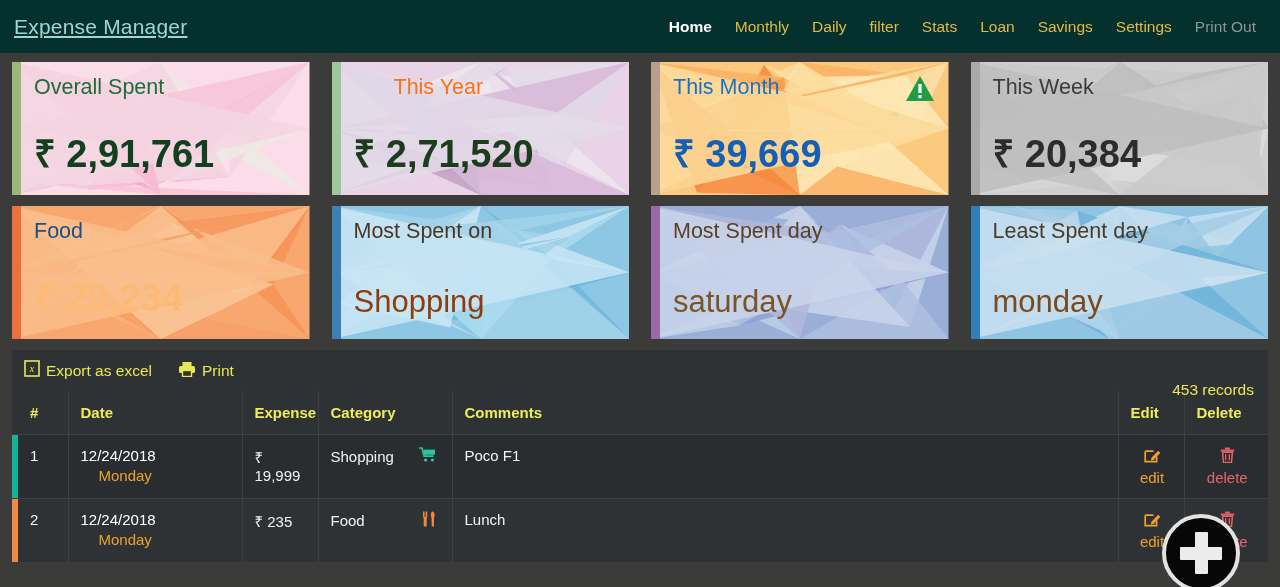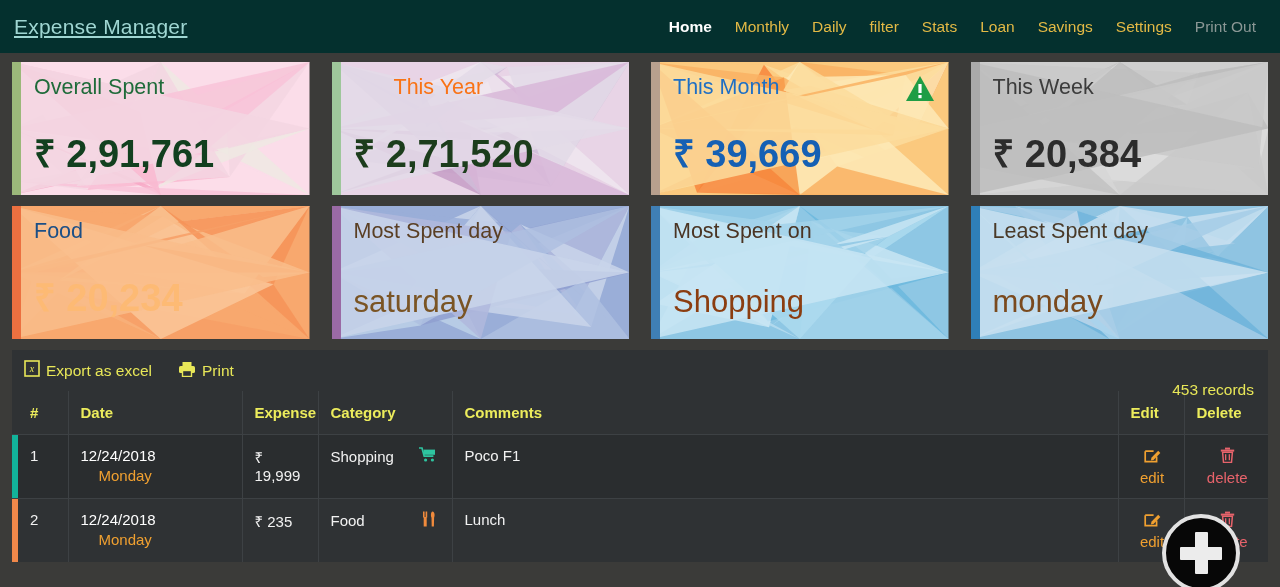--- a/index.html
+++ b/index.html
@@ -336,20 +336,49 @@
           <polygon points="0.0,0.0 150.0,133.0 263.7,78.4" fill="#fac79a" opacity="0.85"></polygon>
           <polygon points="300.0,0.0 0.0,66.5 23.0,66.3" fill="#f79f66" opacity="0.85"></polygon>
           <polygon points="0.0,133.0 300.0,66.5 0.0,0.0" fill="#f9bd8b" opacity="0.85"></polygon>
         </svg></div>
       <div class="edge" style="background: rgb(236, 112, 64);"></div>
       <div class="card-title" style="color: rgb(28, 79, 134);">Food</div>
       <div class="card-value" style="color: #fdba74;">₹ 20,234</div>
     </div>
     <div class="card">
       <div class="poly"><svg viewBox="0 0 300 133" preserveAspectRatio="none" width="100%" height="100%">
+          <rect width="300" height="133" fill="#8ec7e4"></rect>
+          <polygon points="119.0,121.2 239.0,30.8 300.0,0.0" fill="#addbef" opacity="0.85"></polygon>
+          <polygon points="119.0,121.2 300.0,0.0 222.3,52.2" fill="#6cb9de" opacity="0.85"></polygon>
+          <polygon points="119.0,121.2 0.0,66.5 150.0,0.0" fill="#c8e5f3" opacity="0.85"></polygon>
+          <polygon points="137.7,51.8 56.2,26.4 150.0,0.0" fill="#a2d2ea" opacity="0.85"></polygon>
+          <polygon points="137.7,51.8 0.0,133.0 56.2,26.4" fill="#b7dcef" opacity="0.85"></polygon>
+          <polygon points="137.7,51.8 300.0,66.5 300.0,66.5" fill="#addbef" opacity="0.85"></polygon>
+          <polygon points="170.9,80.8 161.9,15.3 300.0,66.5" fill="#c8e5f3" opacity="0.85"></polygon>
+          <polygon points="170.9,80.8 300.0,133.0 0.0,0.0" fill="#8ec7e4" opacity="0.85"></polygon>
+          <polygon points="222.3,52.2 4.3,97.7 170.9,80.8" fill="#addbef" opacity="0.85"></polygon>
+          <polygon points="222.3,52.2 150.0,0.0 300.0,133.0" fill="#6cb9de" opacity="0.85"></polygon>
+          <polygon points="117.8,115.4 0.0,0.0 239.0,30.8" fill="#a2d2ea" opacity="0.85"></polygon>
+          <polygon points="117.8,115.4 150.0,133.0 0.0,66.5" fill="#b7dcef" opacity="0.85"></polygon>
+          <polygon points="239.0,30.8 300.0,0.0 4.3,97.7" fill="#c8e5f3" opacity="0.85"></polygon>
+          <polygon points="239.0,30.8 0.0,66.5 137.7,51.8" fill="#8ec7e4" opacity="0.85"></polygon>
+          <polygon points="56.2,26.4 0.0,133.0 0.0,133.0" fill="#addbef" opacity="0.85"></polygon>
+          <polygon points="56.2,26.4 300.0,66.5 117.8,115.4" fill="#6cb9de" opacity="0.85"></polygon>
+          <polygon points="161.9,15.3 300.0,133.0 150.0,133.0" fill="#a2d2ea" opacity="0.85"></polygon>
+          <polygon points="4.3,97.7 150.0,0.0 119.0,121.2" fill="#c8e5f3" opacity="0.85"></polygon>
+          <polygon points="0.0,0.0 150.0,133.0 222.3,52.2" fill="#addbef" opacity="0.85"></polygon>
+          <polygon points="300.0,0.0 0.0,66.5 56.2,26.4" fill="#a2d2ea" opacity="0.85"></polygon>
+          <polygon points="0.0,133.0 300.0,66.5 0.0,0.0" fill="#c8e5f3" opacity="0.85"></polygon>
+        </svg></div>
+      <div class="edge" style="background: rgb(63, 127, 181);"></div>
+      <div class="card-title" style="color: rgb(74, 52, 35);">Most Spent on</div>
+      <div class="card-value text" style="color: rgb(139, 61, 16);">Shopping</div>
+    </div>
+    <div class="card">
+      <div class="poly"><svg viewBox="0 0 300 133" preserveAspectRatio="none" width="100%" height="100%">
           <rect width="300" height="133" fill="#9aaed8"></rect>
           <polygon points="69.8,94.0 243.6,107.1 300.0,0.0" fill="#b0b8dd" opacity="0.85"></polygon>
           <polygon points="69.8,94.0 300.0,0.0 180.9,26.1" fill="#8f9fd0" opacity="0.85"></polygon>
           <polygon points="69.8,94.0 0.0,66.5 150.0,0.0" fill="#c9d5ea" opacity="0.85"></polygon>
           <polygon points="202.2,44.6 89.3,119.5 150.0,0.0" fill="#aebfe0" opacity="0.85"></polygon>
           <polygon points="202.2,44.6 0.0,133.0 89.3,119.5" fill="#bcd0e8" opacity="0.85"></polygon>
           <polygon points="202.2,44.6 300.0,66.5 300.0,66.5" fill="#b0b8dd" opacity="0.85"></polygon>
           <polygon points="189.9,18.2 253.2,74.3 300.0,66.5" fill="#c9d5ea" opacity="0.85"></polygon>
           <polygon points="189.9,18.2 300.0,133.0 0.0,0.0" fill="#9aaed8" opacity="0.85"></polygon>
           <polygon points="180.9,26.1 261.3,120.9 189.9,18.2" fill="#b0b8dd" opacity="0.85"></polygon>
@@ -362,49 +391,20 @@
           <polygon points="89.3,119.5 300.0,66.5 112.4,60.1" fill="#8f9fd0" opacity="0.85"></polygon>
           <polygon points="253.2,74.3 300.0,133.0 150.0,133.0" fill="#aebfe0" opacity="0.85"></polygon>
           <polygon points="261.3,120.9 150.0,0.0 69.8,94.0" fill="#c9d5ea" opacity="0.85"></polygon>
           <polygon points="0.0,0.0 150.0,133.0 180.9,26.1" fill="#b0b8dd" opacity="0.85"></polygon>
           <polygon points="300.0,0.0 0.0,66.5 89.3,119.5" fill="#aebfe0" opacity="0.85"></polygon>
           <polygon points="0.0,133.0 300.0,66.5 0.0,0.0" fill="#c9d5ea" opacity="0.85"></polygon>
         </svg></div>
       <div class="edge" style="background: rgb(154, 106, 165);"></div>
       <div class="card-title" style="color: rgb(90, 63, 36);">Most Spent day</div>
       <div class="card-value text" style="color: rgb(122, 84, 36);">saturday</div>
-    </div>
-    <div class="card">
-      <div class="poly"><svg viewBox="0 0 300 133" preserveAspectRatio="none" width="100%" height="100%">
-          <rect width="300" height="133" fill="#8ec7e4"></rect>
-          <polygon points="119.0,121.2 239.0,30.8 300.0,0.0" fill="#addbef" opacity="0.85"></polygon>
-          <polygon points="119.0,121.2 300.0,0.0 222.3,52.2" fill="#6cb9de" opacity="0.85"></polygon>
-          <polygon points="119.0,121.2 0.0,66.5 150.0,0.0" fill="#c8e5f3" opacity="0.85"></polygon>
-          <polygon points="137.7,51.8 56.2,26.4 150.0,0.0" fill="#a2d2ea" opacity="0.85"></polygon>
-          <polygon points="137.7,51.8 0.0,133.0 56.2,26.4" fill="#b7dcef" opacity="0.85"></polygon>
-          <polygon points="137.7,51.8 300.0,66.5 300.0,66.5" fill="#addbef" opacity="0.85"></polygon>
-          <polygon points="170.9,80.8 161.9,15.3 300.0,66.5" fill="#c8e5f3" opacity="0.85"></polygon>
-          <polygon points="170.9,80.8 300.0,133.0 0.0,0.0" fill="#8ec7e4" opacity="0.85"></polygon>
-          <polygon points="222.3,52.2 4.3,97.7 170.9,80.8" fill="#addbef" opacity="0.85"></polygon>
-          <polygon points="222.3,52.2 150.0,0.0 300.0,133.0" fill="#6cb9de" opacity="0.85"></polygon>
-          <polygon points="117.8,115.4 0.0,0.0 239.0,30.8" fill="#a2d2ea" opacity="0.85"></polygon>
-          <polygon points="117.8,115.4 150.0,133.0 0.0,66.5" fill="#b7dcef" opacity="0.85"></polygon>
-          <polygon points="239.0,30.8 300.0,0.0 4.3,97.7" fill="#c8e5f3" opacity="0.85"></polygon>
-          <polygon points="239.0,30.8 0.0,66.5 137.7,51.8" fill="#8ec7e4" opacity="0.85"></polygon>
-          <polygon points="56.2,26.4 0.0,133.0 0.0,133.0" fill="#addbef" opacity="0.85"></polygon>
-          <polygon points="56.2,26.4 300.0,66.5 117.8,115.4" fill="#6cb9de" opacity="0.85"></polygon>
-          <polygon points="161.9,15.3 300.0,133.0 150.0,133.0" fill="#a2d2ea" opacity="0.85"></polygon>
-          <polygon points="4.3,97.7 150.0,0.0 119.0,121.2" fill="#c8e5f3" opacity="0.85"></polygon>
-          <polygon points="0.0,0.0 150.0,133.0 222.3,52.2" fill="#addbef" opacity="0.85"></polygon>
-          <polygon points="300.0,0.0 0.0,66.5 56.2,26.4" fill="#a2d2ea" opacity="0.85"></polygon>
-          <polygon points="0.0,133.0 300.0,66.5 0.0,0.0" fill="#c8e5f3" opacity="0.85"></polygon>
-        </svg></div>
-      <div class="edge" style="background: rgb(63, 127, 181);"></div>
-      <div class="card-title" style="color: rgb(74, 52, 35);">Most Spent on</div>
-      <div class="card-value text" style="color: rgb(139, 61, 16);">Shopping</div>
     </div>
     <div class="card">
       <div class="poly"><svg viewBox="0 0 300 133" preserveAspectRatio="none" width="100%" height="100%">
           <rect width="300" height="133" fill="#8fc4e2"></rect>
           <polygon points="20.6,66.8 248.3,50.4 300.0,0.0" fill="#a9d3ec" opacity="0.85"></polygon>
           <polygon points="20.6,66.8 300.0,0.0 139.6,132.9" fill="#6fb4da" opacity="0.85"></polygon>
           <polygon points="20.6,66.8 0.0,66.5 150.0,0.0" fill="#c9e0f0" opacity="0.85"></polygon>
           <polygon points="266.7,37.5 122.5,79.5 150.0,0.0" fill="#a6cde6" opacity="0.85"></polygon>
           <polygon points="266.7,37.5 0.0,133.0 122.5,79.5" fill="#bcd6ea" opacity="0.85"></polygon>
           <polygon points="266.7,37.5 300.0,66.5 300.0,66.5" fill="#a9d3ec" opacity="0.85"></polygon>

